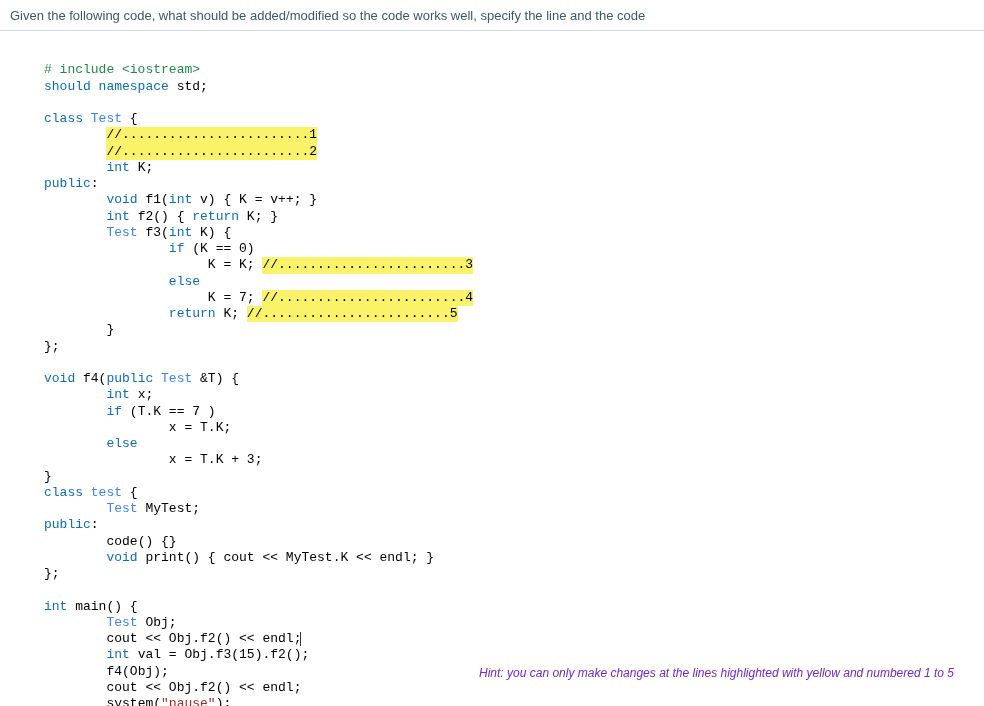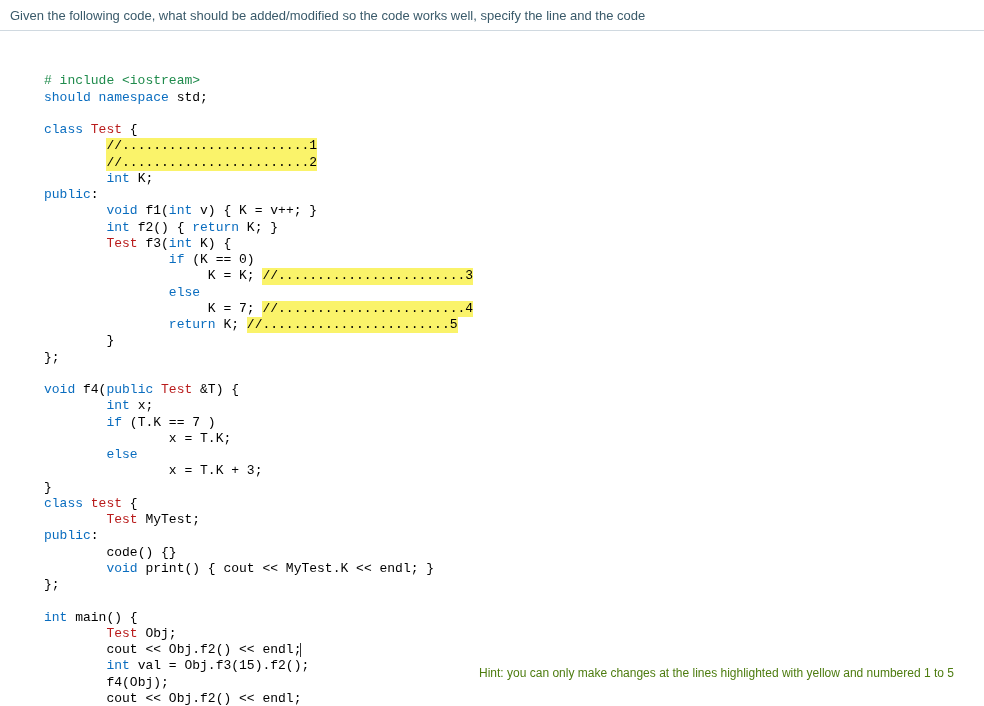--- a/index.html
+++ b/index.html
@@ -6,55 +6,56 @@
     margin: 0;
     font-family: -apple-system, BlinkMacSystemFont, "Segoe UI", Arial, sans-serif;
     background: #ffffff;
     width: 984px;
     height: 706px;
     position: relative;
   }
   .header {
     padding: 6px 10px;
     border-bottom: 1px solid #d0d9e0;
-    margin-bottom: 26px;
+    margin-bottom: 15px;
   }
   .header-text {
     color: #3a5a6a;
     font-size: 13px;
   }
   .code-area {
     padding-left: 44px;
     font-family: Consolas, "Courier New", monospace;
     font-size: 13px;
     line-height: 1.25;
     color: #333;
     white-space: pre;
   }
   .hint-area {
     position: absolute;
     right: 30px;
     bottom: 26px;
+    font-style: italic;
     font-size: 12px;
-    color: #4d7c0f;
+    color: #6d28d9;
     margin-top: 28px;
   }
   .cursor {
     display: inline-block;
     width: 1px;
     height: 14px;
     background: #333;
     vertical-align: middle;
     margin-left: -1px;
   }
 
   
   .gr { color: #1f8b4c; }
   .kw { color: #0a6dbf; }
-  .ty { color: #b91c1c; }
+  .ty { color: #3b82f6; }
   .id { color: #000000; }
   .st { color: #a03030; }
   .hl {
     background: #faf36a;
     display: inline-block;
   }
 </style>
 </head>
 <body>
 

